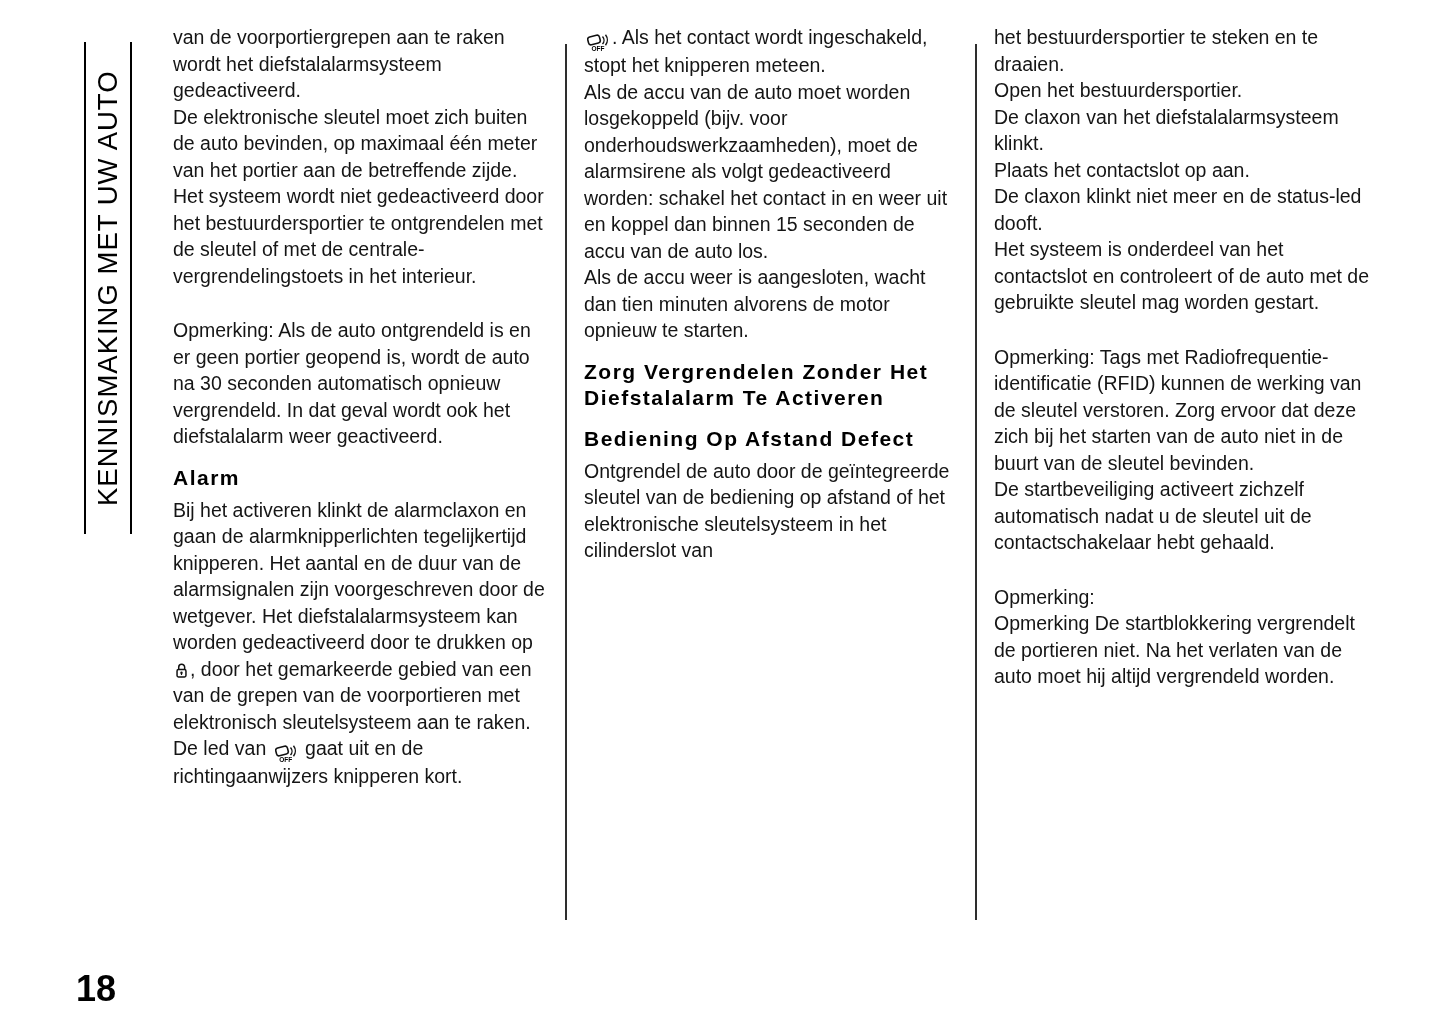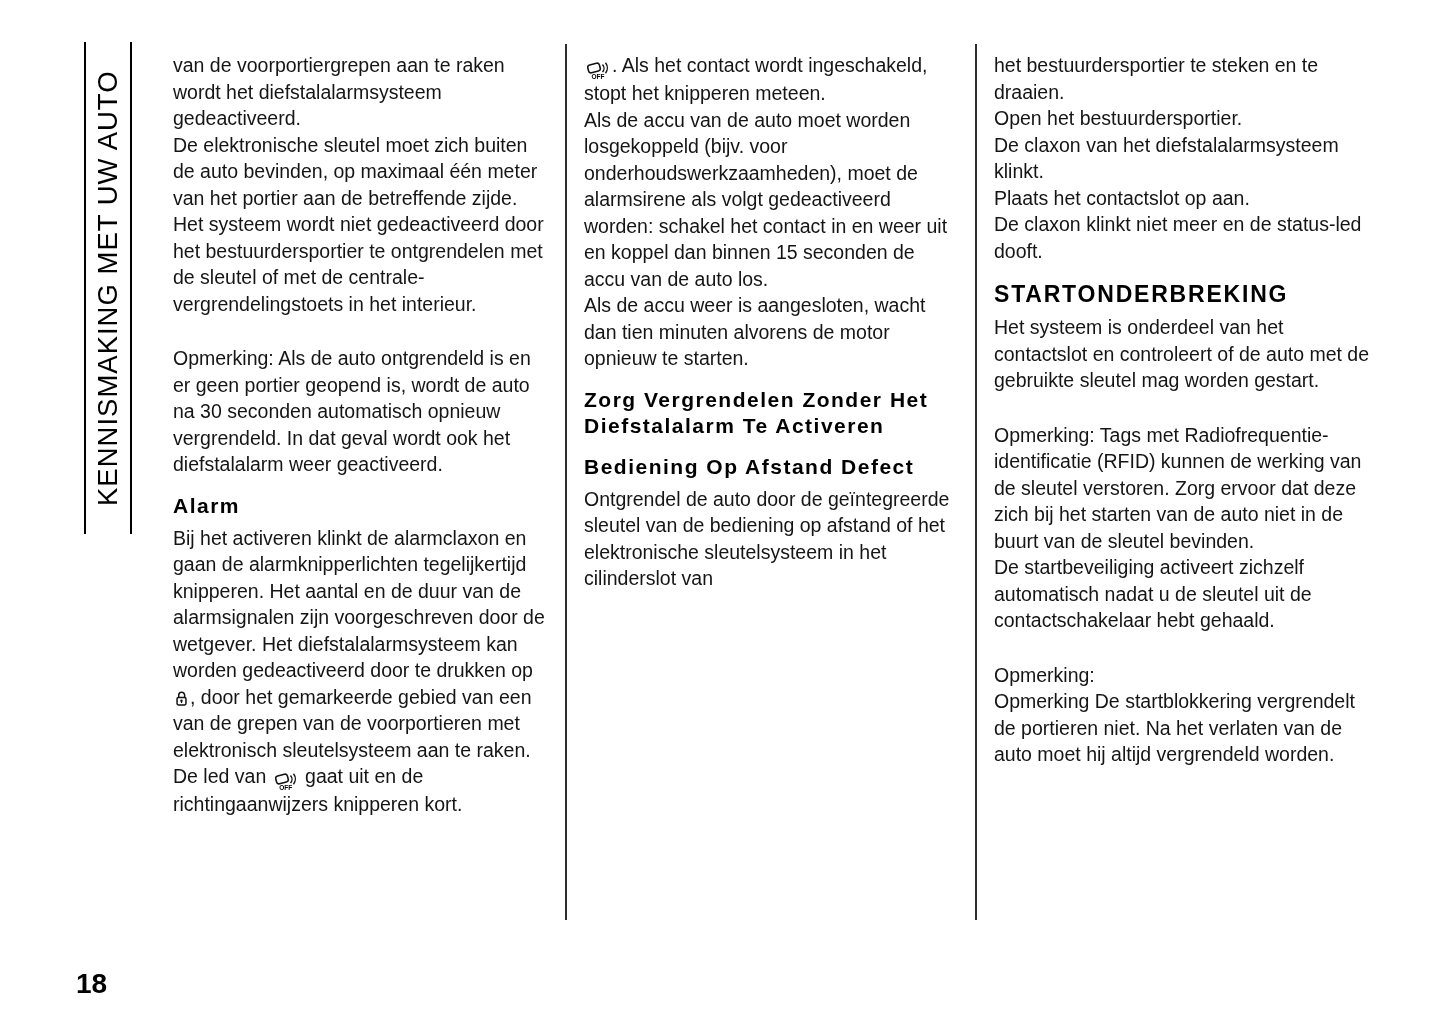--- a/index.html
+++ b/index.html
@@ -22,35 +22,35 @@
     color: #000;
     border-left: 2px solid #000;
     border-right: 2px solid #000;
     padding: 0 6px;
     text-align: center;
     white-space: nowrap;
   }
   .divider { position: absolute; top: 44px; width: 1.5px; height: 876px; background: #2e2e2e; }
   .d1 { left: 565px; }
   .d2 { left: 975px; }
-  .col { position: absolute; top: 52px; }
+  .col { position: absolute; top: 24px; }
   .col1 { left: 173px; width: 373px; }
   .col2 { left: 584px; width: 372px; }
   .col3 { left: 994px; width: 380px; }
   .b { margin: 0; font-size: 19.5px; line-height: 26.5px; }
   .gap { margin-top: 28px; }
   .sub {
     margin: 15px 0 6px; font-size: 21px; line-height: 26px;
     letter-spacing: 1.5px; font-weight: bold; color: #000;
   }
   .section {
     margin: 17px 0 6px; font-size: 23px; line-height: 27px;
     letter-spacing: 1.8px; font-weight: bold; color: #000;
   }
-  .pagenum { position: absolute; left: 76px; top: 968px; font-size: 28px; font-weight: bold; color: #000; }
+  .pagenum { position: absolute; left: 76px; top: 968px; font-size: 36px; font-weight: bold; color: #000; }
   .icon-wrap { display: inline-block; vertical-align: -3px; margin: 0 2px; line-height: 0; }
   .icon-wrap svg { display: inline-block; }
   .alarmoff { display: inline-block; vertical-align: -7px; margin: 0 3px; text-align: center; line-height: 0; }
   .alarmoff svg { display: block; margin: 0 auto; }
   .alarmoff .off { display: block; font-size: 6.5px; line-height: 6px; font-weight: bold; letter-spacing: 0; color: #000; }
 </style>
 </head>
 <body>
 
 <div class="page">
@@ -90,21 +90,20 @@
     <h3 class="sub">Bediening Op Afstand Defect</h3>
     <p class="b">Ontgrendel de auto door de geïntegreerde sleutel van de bediening op afstand of het elektronische sleutelsysteem in het cilinderslot van</p>
   </div>
 
   <div class="col col3">
     <p class="b">het bestuurdersportier te steken en te draaien.</p>
     <p class="b">Open het bestuurdersportier.</p>
     <p class="b">De claxon van het diefstalalarmsysteem klinkt.</p>
     <p class="b">Plaats het contactslot op aan.</p>
     <p class="b">De claxon klinkt niet meer en de status-led dooft.</p>
-    <h2 class="section">STARTONDERBREKING</h2>
     <p class="b">Het systeem is onderdeel van het contactslot en controleert of de auto met de gebruikte sleutel mag worden gestart.</p>
     <p class="b gap"><span>Opmerking:</span><span> Tags met Radiofrequentie-identificatie (RFID) kunnen de werking van de sleutel verstoren. Zorg ervoor dat deze zich bij het starten van de auto niet in de buurt van de sleutel bevinden.</span></p>
     <p class="b">De startbeveiliging activeert zichzelf automatisch nadat u de sleutel uit de contactschakelaar hebt gehaald.</p>
     <p class="b gap">Opmerking:</p>
     <p class="b">Opmerking De startblokkering vergrendelt de portieren niet. Na het verlaten van de auto moet hij altijd vergrendeld worden.</p>
   </div>
 
   <div class="pagenum">18</div>
 
 </div>

